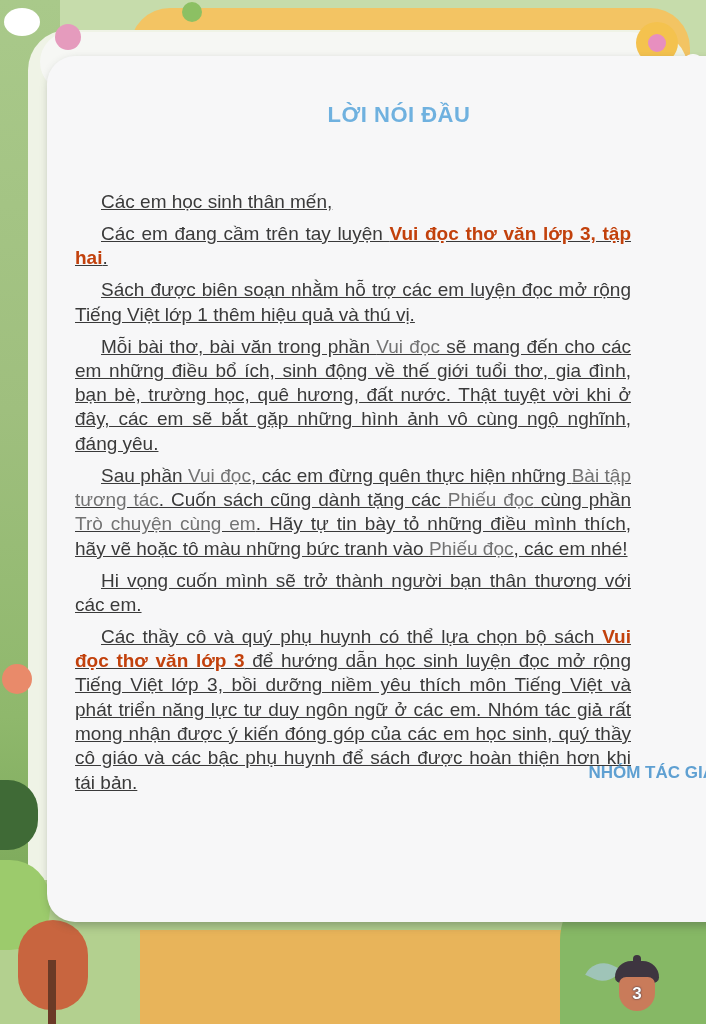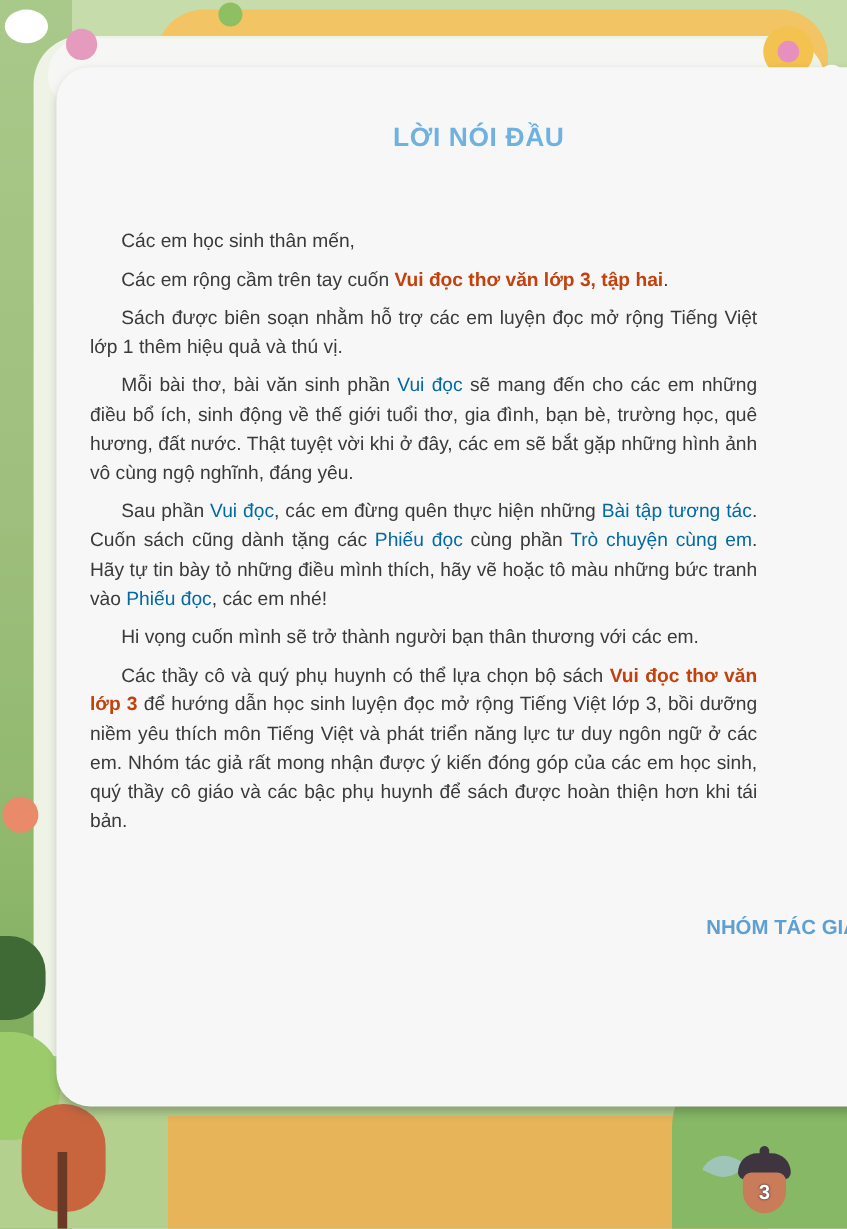--- a/index.html
+++ b/index.html
@@ -59,25 +59,25 @@
     background: #f7f7f8; border-radius: 28px;
     box-shadow: 2px 4px 8px rgba(60,70,60,0.35);
   }
   .title {
     position: absolute; left: 0; width: 100%; top: 46px;
     text-align: center; font-weight: bold; font-size: 22px;
     color: #6fb1df; letter-spacing: 0.5px;
   }
   .body-text {
     position: absolute; left: 28px; top: 134px; width: 556px;
-    color: #3a3a3a; font-size: 16px; line-height: 24.3px;
+    color: #3a3a3a; font-size: 19px; line-height: 24.3px; text-decoration: underline;
   }
   .para { margin: 0 0 7.7px 0; text-indent: 26px; text-align: justify; }
   .hl-blue { color: #c2410c; font-weight: bold; }
-  .hl-red { color: #0369a1; margin-top: 41px; }
+  .hl-red { color: #737373; margin-top: 41px; }
   .signature {
     position: absolute; right: 36px; top: 707px;
     color: #5fa0d2; font-weight: bold; font-size: 17px;
   }
 
   .flower { position: absolute; border-radius: 50%; }
   .acorn { position: absolute; left: 613px; top: 955px; width: 48px; height: 58px; }
   .acorn-cap {
     position: absolute; left: 2px; top: 6px; width: 44px; height: 22px;
     background: #3e3540; border-radius: 22px 22px 8px 8px;
@@ -138,27 +138,27 @@
 <div class="tree-trunk"></div>
 
 <div class="page-card">
   <div class="title">LỜI NÓI ĐẦU</div>
 
   <div class="body-text">
     <p class="para">
       <span>Các em học sinh thân mến,</span>
     </p>
     <p class="para">
-      <span>Các em rộng cầm trên tay cuốn </span><span class="hl-blue">Vui đọc thơ văn lớp 3, tập hai</span><span>.</span>
+      <span>Các em đang cầm trên tay luyện </span><span class="hl-blue">Vui đọc thơ văn lớp 3, tập hai</span><span>.</span>
     </p>
     <p class="para">
       <span>Sách được biên soạn nhằm hỗ trợ các em luyện đọc mở rộng Tiếng Việt lớp 1 thêm hiệu quả và thú vị.</span>
     </p>
     <p class="para">
-      <span>Mỗi bài thơ, bài văn sinh phần </span><span class="hl-red">Vui đọc</span><span> sẽ mang đến cho các em những điều bổ ích, sinh động về thế giới tuổi thơ, gia đình, bạn bè, trường học, quê hương, đất nước. Thật tuyệt vời khi ở đây, các em sẽ bắt gặp những hình ảnh vô cùng ngộ nghĩnh, đáng yêu.</span>
+      <span>Mỗi bài thơ, bài văn trong phần </span><span class="hl-red">Vui đọc</span><span> sẽ mang đến cho các em những điều bổ ích, sinh động về thế giới tuổi thơ, gia đình, bạn bè, trường học, quê hương, đất nước. Thật tuyệt vời khi ở đây, các em sẽ bắt gặp những hình ảnh vô cùng ngộ nghĩnh, đáng yêu.</span>
     </p>
     <p class="para">
       <span>Sau phần </span><span class="hl-red">Vui đọc</span><span>, các em đừng quên thực hiện những </span><span class="hl-red">Bài tập tương tác</span><span>. Cuốn sách cũng dành tặng các </span><span class="hl-red">Phiếu đọc</span><span> cùng phần </span><span class="hl-red">Trò chuyện cùng em</span><span>. Hãy tự tin bày tỏ những điều mình thích, hãy vẽ hoặc tô màu những bức tranh vào </span><span class="hl-red">Phiếu đọc</span><span>, các em nhé!</span>
     </p>
     <p class="para">
       <span>Hi vọng cuốn mình sẽ trở thành người bạn thân thương với các em.</span>
     </p>
     <p class="para">
       <span>Các thầy cô và quý phụ huynh có thể lựa chọn bộ sách </span><span class="hl-blue">Vui đọc thơ văn lớp 3</span><span> để hướng dẫn học sinh luyện đọc mở rộng Tiếng Việt lớp 3, bồi dưỡng niềm yêu thích môn Tiếng Việt và phát triển năng lực tư duy ngôn ngữ ở các em. Nhóm tác giả rất mong nhận được ý kiến đóng góp của các em học sinh, quý thầy cô giáo và các bậc phụ huynh để sách được hoàn thiện hơn khi tái bản.</span>
     </p>

